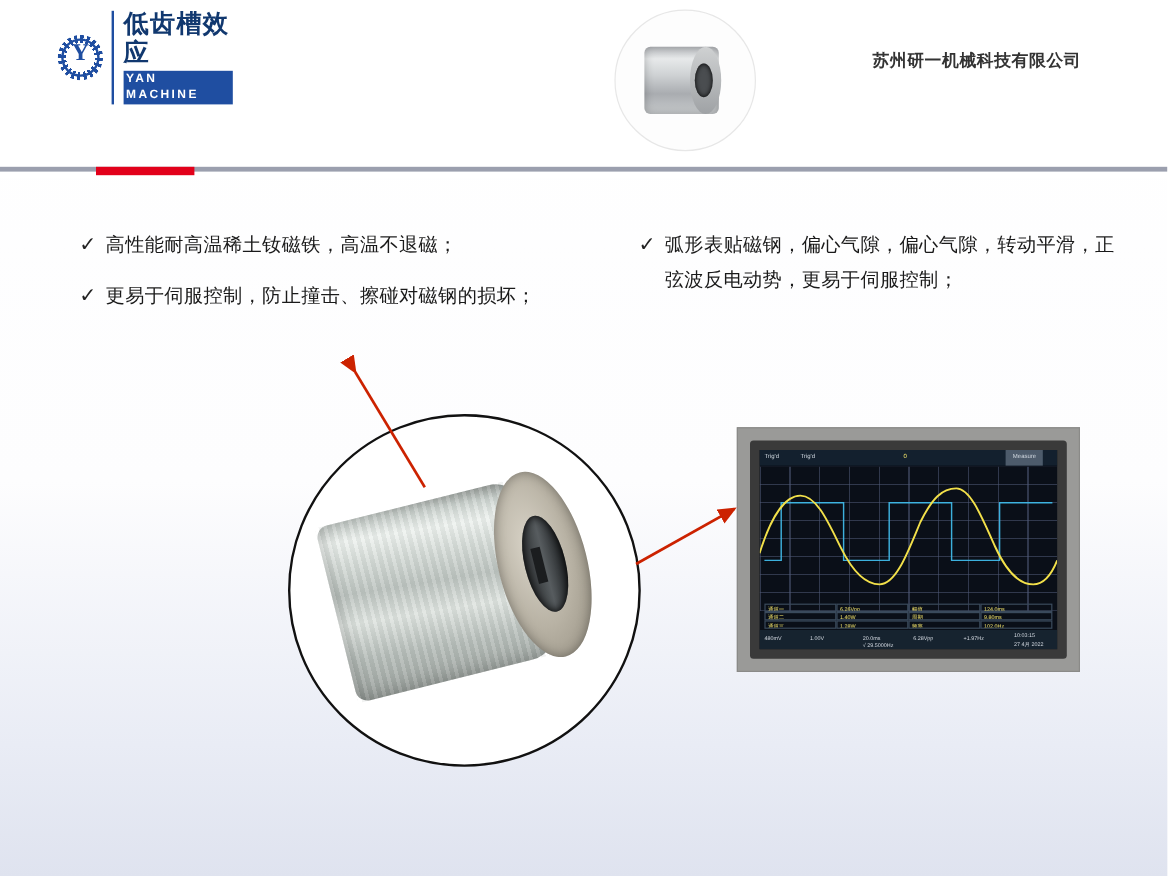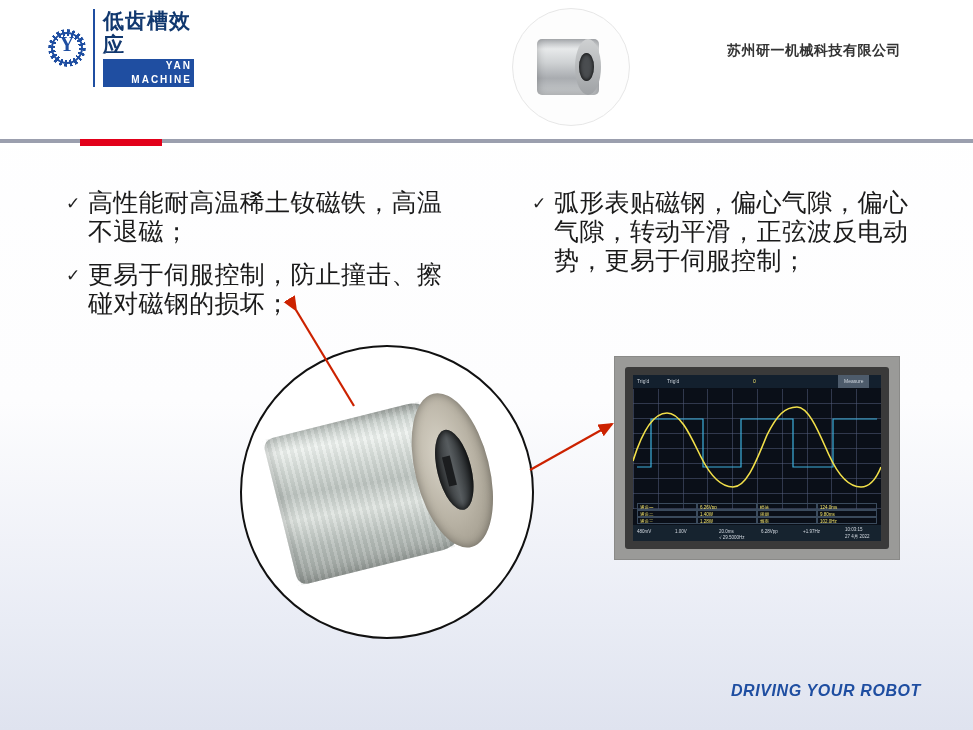--- a/index.html
+++ b/index.html
@@ -101,21 +101,21 @@
     letter-spacing: 1px;
     line-height: 24px;
   }
   .logo-en {
     font-size: 10px;
     font-weight: bold;
     color: #ffffff;
     background: #1f4ea1;
     letter-spacing: 2px;
     line-height: 14px;
-    text-align: right;
+    text-align: left;
     padding: 0 2px;
     margin-top: 2px;
   }
 
   .company-name {
     position: absolute;
     right: 72px; top: 42px;
     font-size: 14px;
     font-weight: bold;
     color: #333333;
@@ -184,24 +184,24 @@
     display: flex;
     margin-bottom: 14px;
   }
   .check {
     flex: 0 0 22px;
     font-size: 17px;
     color: #222222;
     line-height: 28px;
   }
   .bullet-text {
-    font-size: 25px;
+    font-size: 16px;
     line-height: 29px;
     color: #1a1a1a;
-    font-family: Liberation Mono, monospace;
+    font-family: Liberation Sans, sans-serif;
     letter-spacing: 0.3px;
   }
 
   
   .rotor-circle {
     position: absolute;
     left: 240px; top: 345px;
     width: 290px; height: 290px;
     border-radius: 50%;
     border: 2px solid #111111;
@@ -475,15 +475,14 @@
   <svg class="arrow-svg">
     <defs>
       <marker id="ah" markerWidth="9" markerHeight="9" refX="6" refY="3" orient="auto">
         <path d="M0,0 L7,3 L0,6 z" fill="#cc2200"></path>
       </marker>
     </defs>
     <line x1="296" y1="310" x2="354" y2="406" stroke="#cc2200" stroke-width="2.2" marker-start="url(#ah)"></line>
     <line x1="530" y1="470" x2="612" y2="424" stroke="#cc2200" stroke-width="2.2" marker-end="url(#ah)"></line>
   </svg>
 
-  <div class="footer-tag">DRIVING YOUR ROBOT</div>
 
 </div>
 
 </body></html>

